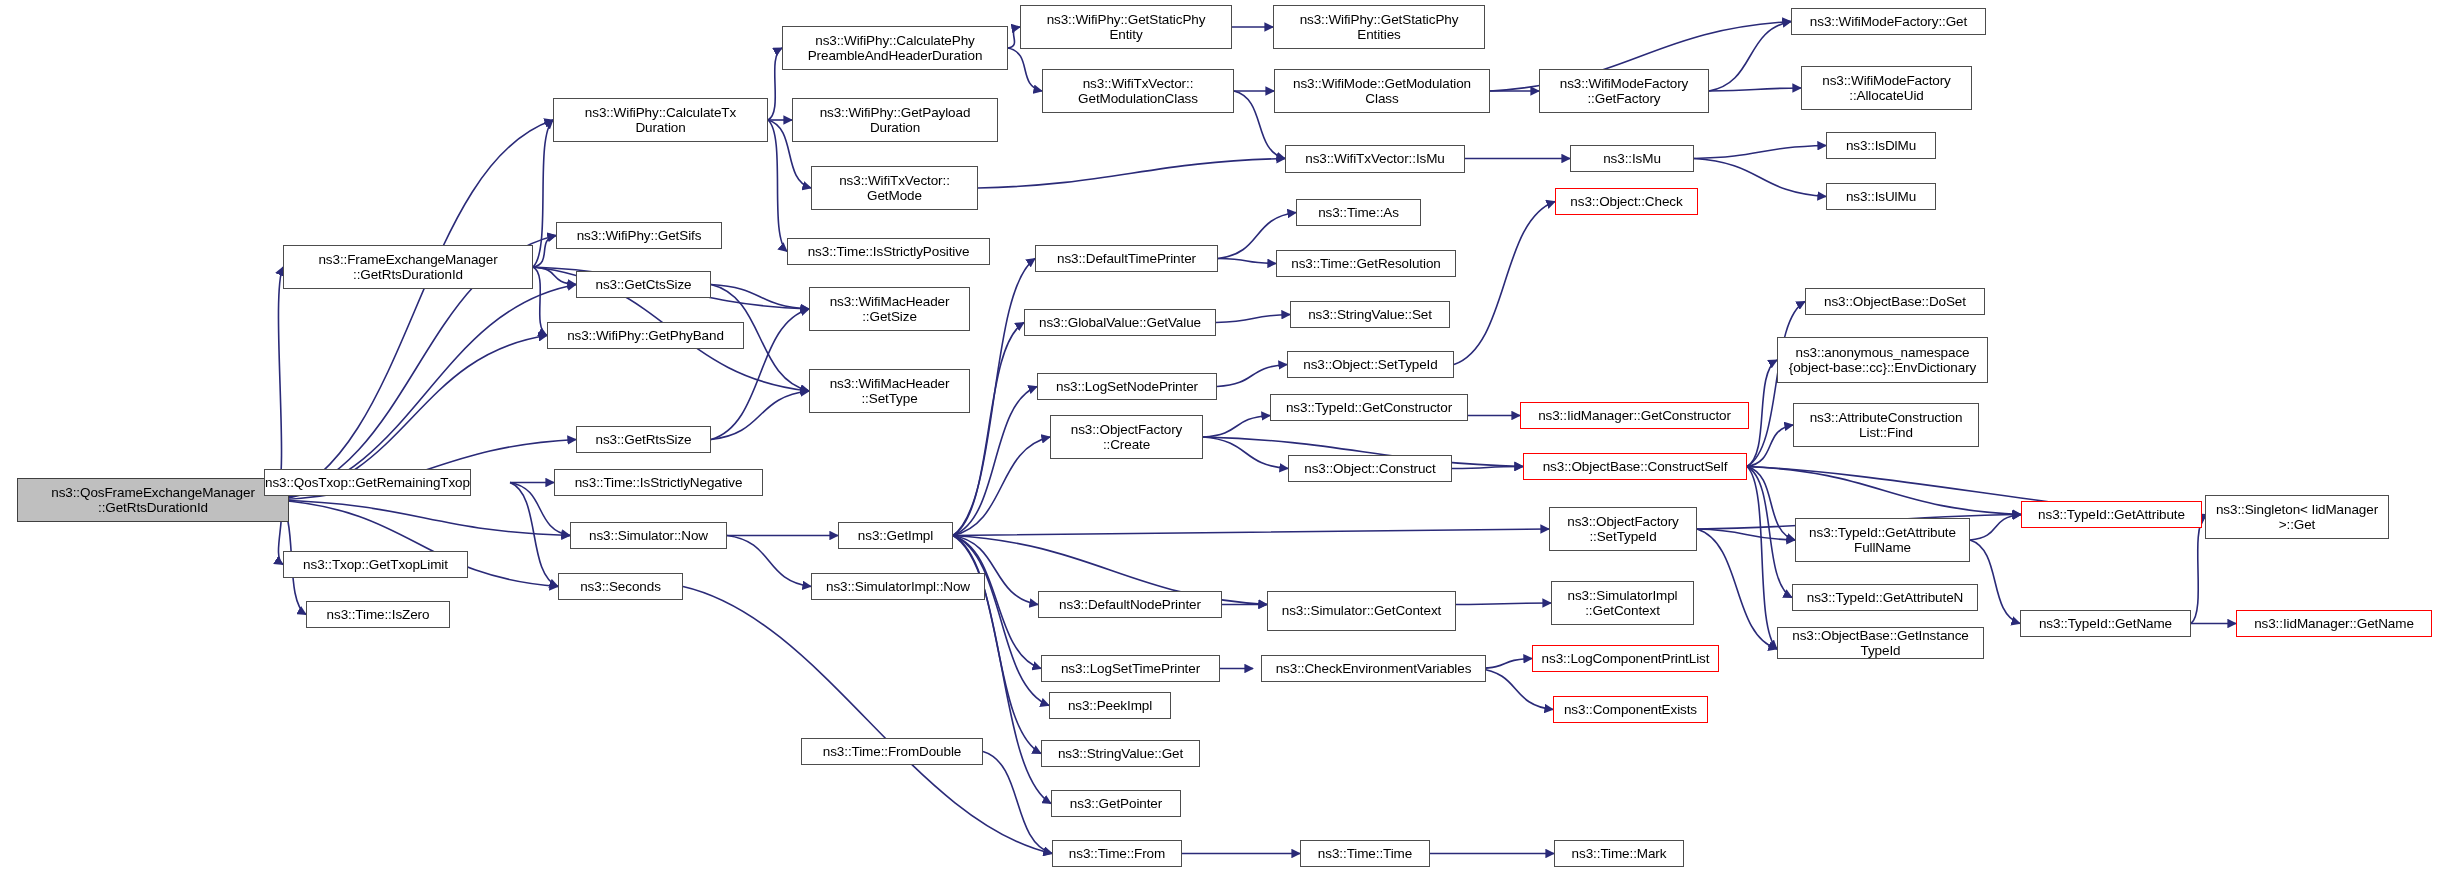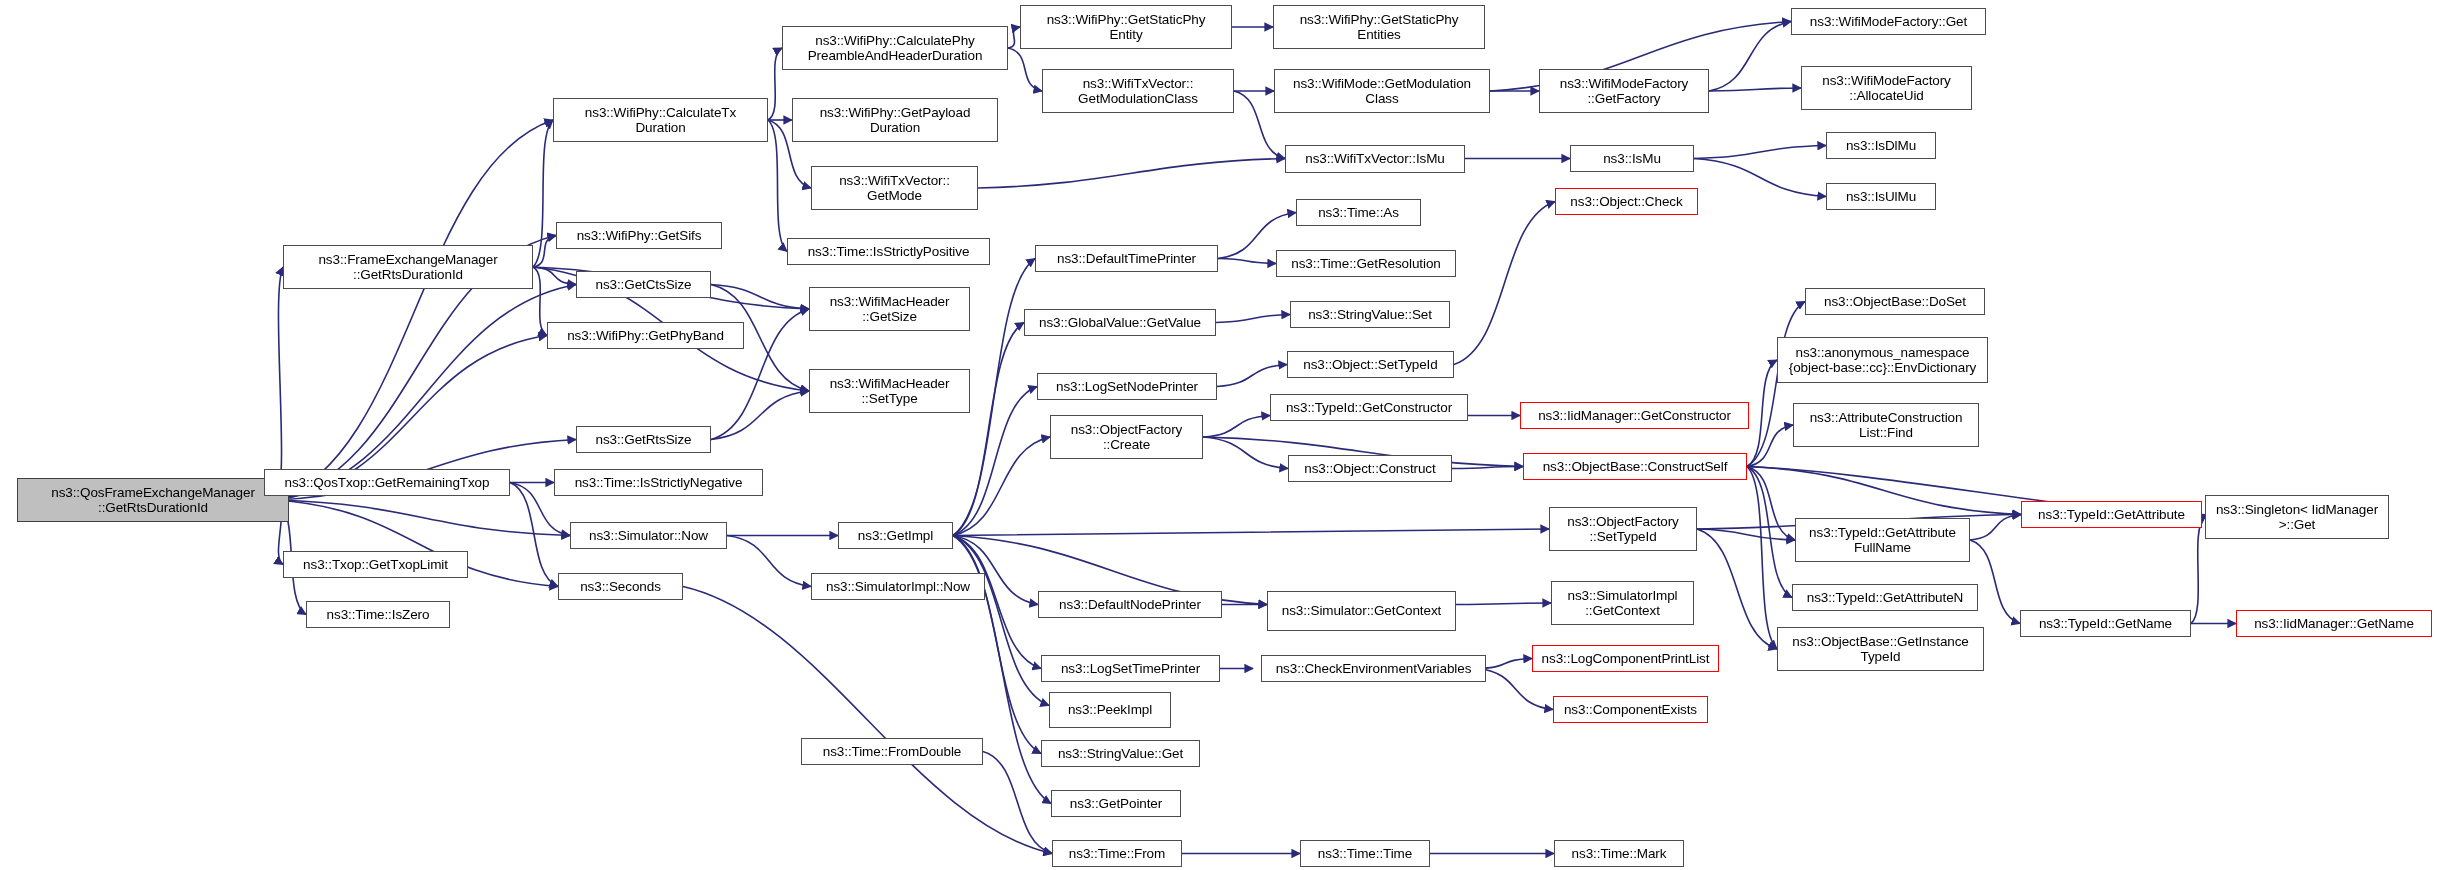--- a/index.html
+++ b/index.html
@@ -182,45 +182,45 @@
       <div class="node red" style="left: 1523px; top: 453px; width: 224px; height: 27px;">ns3::ObjectBase::ConstructSelf</div>
       <div class="node" style="left: 1805px; top: 288px; width: 180px; height: 27px;">ns3::ObjectBase::DoSet</div>
       <div class="node" style="left: 1777px; top: 337px; width: 211px; height: 46px;">ns3::anonymous_namespace
 {object-base::cc}::EnvDictionary</div>
       <div class="node" style="left: 1793px; top: 403px; width: 186px; height: 44px;">ns3::AttributeConstruction
 List::Find</div>
       <div class="node red" style="left: 2021px; top: 501px; width: 181px; height: 27px;">ns3::TypeId::GetAttribute</div>
       <div class="node" style="left: 1795px; top: 518px; width: 175px; height: 44px;">ns3::TypeId::GetAttribute
 FullName</div>
       <div class="node" style="left: 1792px; top: 584px; width: 186px; height: 27px;">ns3::TypeId::GetAttributeN</div>
-      <div class="node" style="left: 1777px; top: 627px; width: 207px; height: 44px;">ns3::ObjectBase::GetInstance
+      <div class="node" style="left: 1777px; top: 627px; width: 207px; height: 32px;">ns3::ObjectBase::GetInstance
 TypeId</div>
       <div class="node" style="left: 2205px; top: 495px; width: 184px; height: 44px;">ns3::Singleton&lt; IidManager
 &gt;::Get</div>
       <div class="node" style="left: 2020px; top: 610px; width: 171px; height: 27px;">ns3::TypeId::GetName</div>
       <div class="node red" style="left: 2236px; top: 610px; width: 196px; height: 27px;">ns3::IidManager::GetName</div>
       <div class="node" style="left: 1549px; top: 507px; width: 148px; height: 44px;">ns3::ObjectFactory
 ::SetTypeId</div>
-      <div class="node" style="left: 264px; top: 469px; width: 246px; height: 27px;">ns3::QosTxop::GetRemainingTxop</div>
+      <div class="node" style="left: 264px; top: 469px; width: 207px; height: 27px;">ns3::QosTxop::GetRemainingTxop</div>
       <div class="node" style="left: 554px; top: 469px; width: 209px; height: 27px;">ns3::Time::IsStrictlyNegative</div>
       <div class="node" style="left: 570px; top: 522px; width: 157px; height: 27px;">ns3::Simulator::Now</div>
       <div class="node" style="left: 838px; top: 522px; width: 115px; height: 27px;">ns3::GetImpl</div>
       <div class="node" style="left: 811px; top: 573px; width: 174px; height: 27px;">ns3::SimulatorImpl::Now</div>
       <div class="node" style="left: 283px; top: 551px; width: 185px; height: 27px;">ns3::Txop::GetTxopLimit</div>
       <div class="node" style="left: 306px; top: 601px; width: 144px; height: 27px;">ns3::Time::IsZero</div>
       <div class="node" style="left: 558px; top: 573px; width: 125px; height: 27px;">ns3::Seconds</div>
       <div class="node" style="left: 1038px; top: 591px; width: 184px; height: 27px;">ns3::DefaultNodePrinter</div>
       <div class="node" style="left: 1267px; top: 591px; width: 189px; height: 40px;">ns3::Simulator::GetContext</div>
       <div class="node" style="left: 1551px; top: 581px; width: 143px; height: 44px;">ns3::SimulatorImpl
 ::GetContext</div>
       <div class="node" style="left: 1041px; top: 655px; width: 179px; height: 27px;">ns3::LogSetTimePrinter</div>
       <div class="node" style="left: 1253px; top: 655px; width: 225px; height: 27px; margin-left: 8px;">ns3::CheckEnvironmentVariables</div>
       <div class="node red" style="left: 1532px; top: 645px; width: 187px; height: 27px;">ns3::LogComponentPrintList</div>
       <div class="node red" style="left: 1553px; top: 696px; width: 155px; height: 27px;">ns3::ComponentExists</div>
-      <div class="node" style="left: 1049px; top: 692px; width: 122px; height: 36px;">ns3::PeekImpl</div>
+      <div class="node" style="left: 1049px; top: 692px; width: 122px; height: 27px;">ns3::PeekImpl</div>
       <div class="node" style="left: 1041px; top: 740px; width: 159px; height: 27px;">ns3::StringValue::Get</div>
       <div class="node" style="left: 1051px; top: 790px; width: 130px; height: 27px;">ns3::GetPointer</div>
       <div class="node" style="left: 801px; top: 738px; width: 182px; height: 27px;">ns3::Time::FromDouble</div>
       <div class="node" style="left: 1052px; top: 840px; width: 130px; height: 27px;">ns3::Time::From</div>
       <div class="node" style="left: 1300px; top: 840px; width: 130px; height: 27px;">ns3::Time::Time</div>
       <div class="node" style="left: 1554px; top: 840px; width: 130px; height: 27px;">ns3::Time::Mark</div>
     </div>
 </div>
 
 </body></html>

